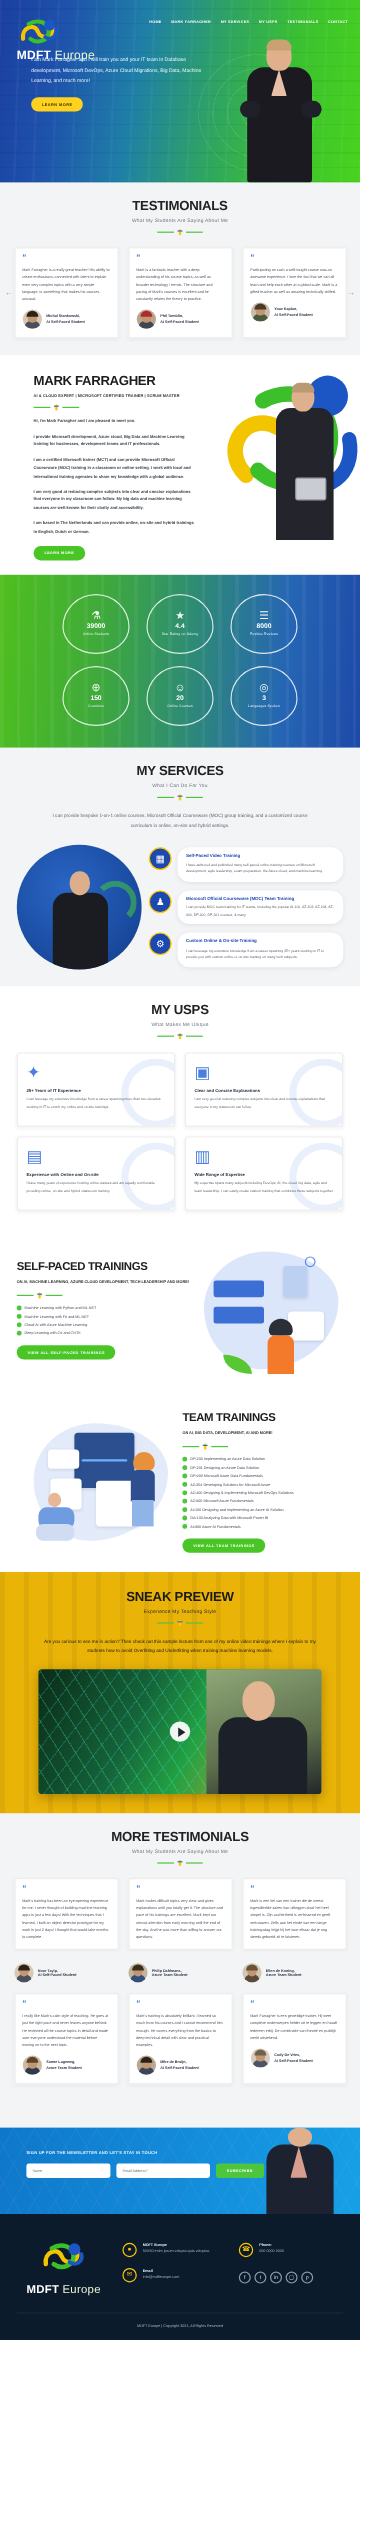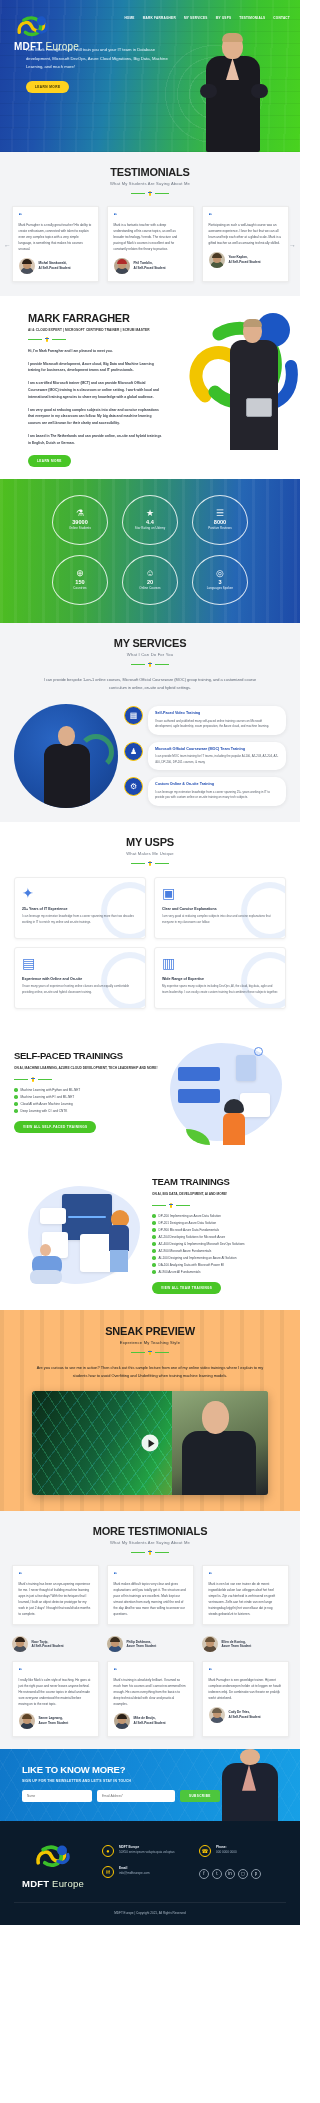--- a/index.html
+++ b/index.html
@@ -184,21 +184,21 @@
   .blist { margin-top:6px; display:flex; flex-direction:column; gap:3px; }
   .blist li { list-style:none; font-size:3.1px; color:#444b56; display:flex; gap:3px; align-items:center;}
   .bdot { width:3.5px; height:3.5px; border-radius:50%; background:#4dc63d; flex:0 0 3.5px;}
   .split-art { width:120px; flex:0 0 120px; height:106px; position:relative; }
   .blob { position:absolute; inset:4px; background:#dbe6fb; border-radius:46% 54% 58% 42%/48% 42% 58% 52%; }
   .ui-card { position:absolute; background:#fff; border-radius:3px; box-shadow:0 1px 3px rgba(0,0,0,.1); }
   .ui-bar { position:absolute; background:#3c6fd4; border-radius:2px; }
   .ui-person { position:absolute; }
 
   
-  .sneak { background:#fdba74; padding:15px 0 16px; position:relative; overflow:hidden; }
+  .sneak { background:#eab308; padding:15px 0 16px; position:relative; overflow:hidden; }
   .sneak::before{
     content:""; position:absolute; inset:0;
     background:repeating-linear-gradient(90deg, rgba(0,0,0,.05) 0 4px, transparent 4px 20px);
   }
   .sneak .sec-title,.sneak .sec-sub,.sneak .sec-intro { position:relative; z-index:3; color:#1a1a1a; }
   .sneak .sec-sub { color:#2c2c2c; }
   .video {
     position:relative; z-index:3; margin:11px auto 0; width:236px; height:104px;
     border-radius:3px; overflow:hidden; box-shadow:0 3px 10px rgba(0,0,0,.25);
     background:linear-gradient(115deg,#0b2a18 0%,#14643a 35%,#22a043 55%,#6fa23a 70%,#9c8f5a 100%);
@@ -646,21 +646,21 @@
     <div class="video">
       <span class="mesh"></span>
       <span class="vman">
           <span class="vm-body"></span>
           <span class="vm-head"></span>
         </span>
       <span class="play"></span>
     </div>
   </section>
 
-  <section class="sec sec-light" style="padding-bottom:12px">
+  <section class="sec sec-light" style="padding-bottom:36px">
     <h2 class="sec-title">MORE TESTIMONIALS</h2>
     <p class="sec-sub">What My Students Are Saying About Me</p>
     <div class="divider">
         <span class="ln"></span>
         <span class="dot"></span>
         <span class="ln"></span>
       </div>
 
     <div class="tcards">
       <div class="tcard">
@@ -762,21 +762,20 @@
     </div>
   </section>
 
   <section class="cta">
     <div class="cta-person">
       <div class="cp-body"></div>
         <div class="cp-shirt"></div>
         <div class="cp-head"></div>
     </div>
     <div class="cta-inner">
-      <h2>LIKE TO KNOW MORE?</h2>
       <p>SIGN UP FOR THE NEWSLETTER AND LET'S STAY IN TOUCH</p>
       <div class="cta-form">
         <input class="name" type="text" placeholder="Name" style="">
         <input class="mail" type="text" placeholder="Email Address*" style="">
         <button class="btn-sub">SUBSCRIBE</button>
       </div>
     </div>
   </section>
 
   <footer class="footer">

